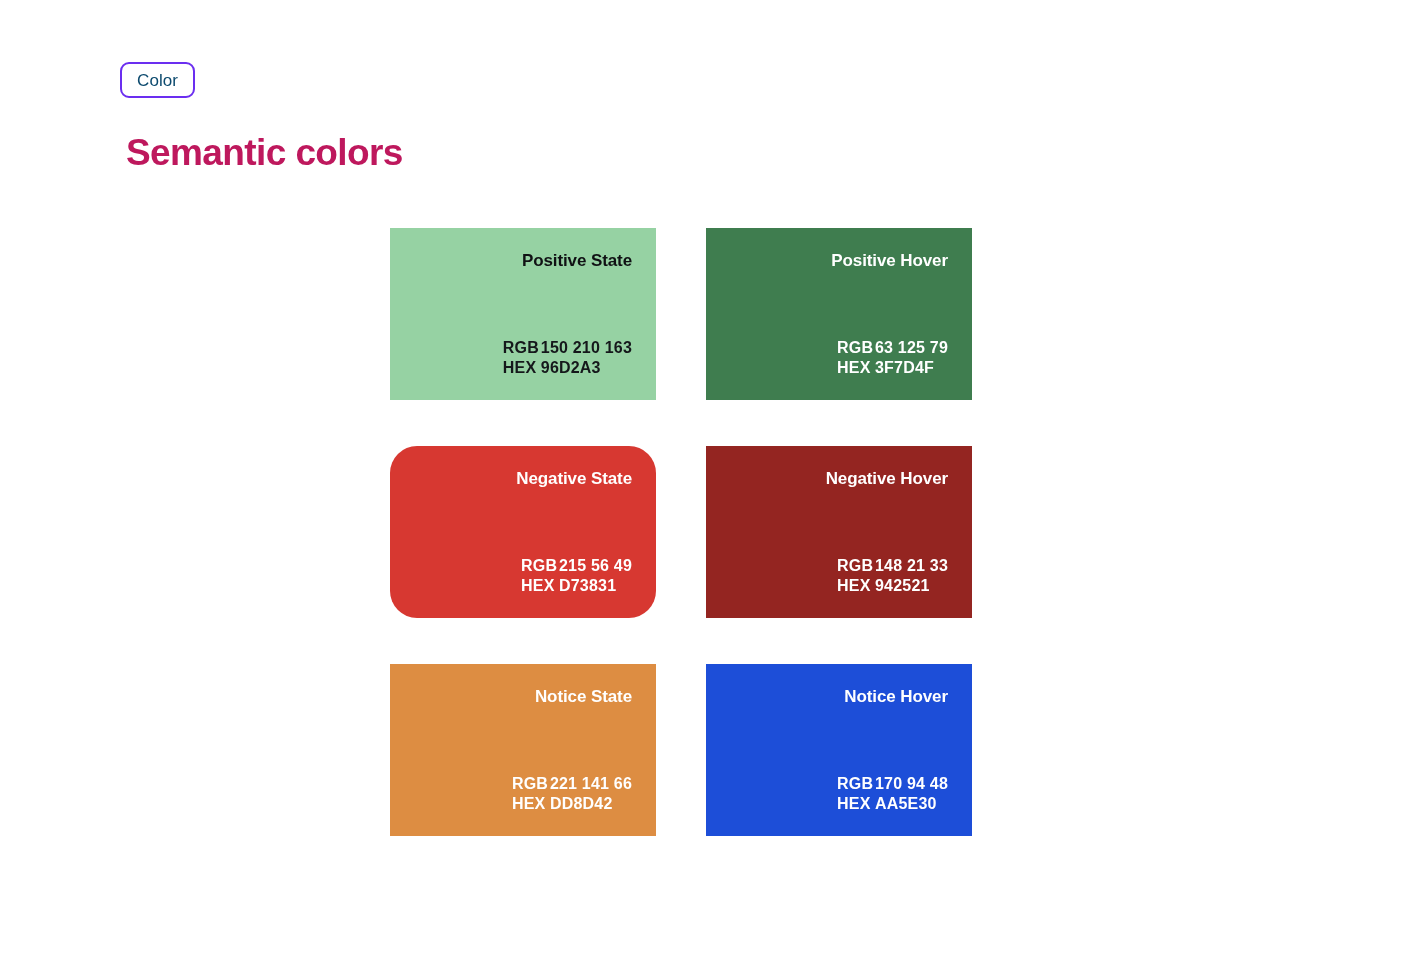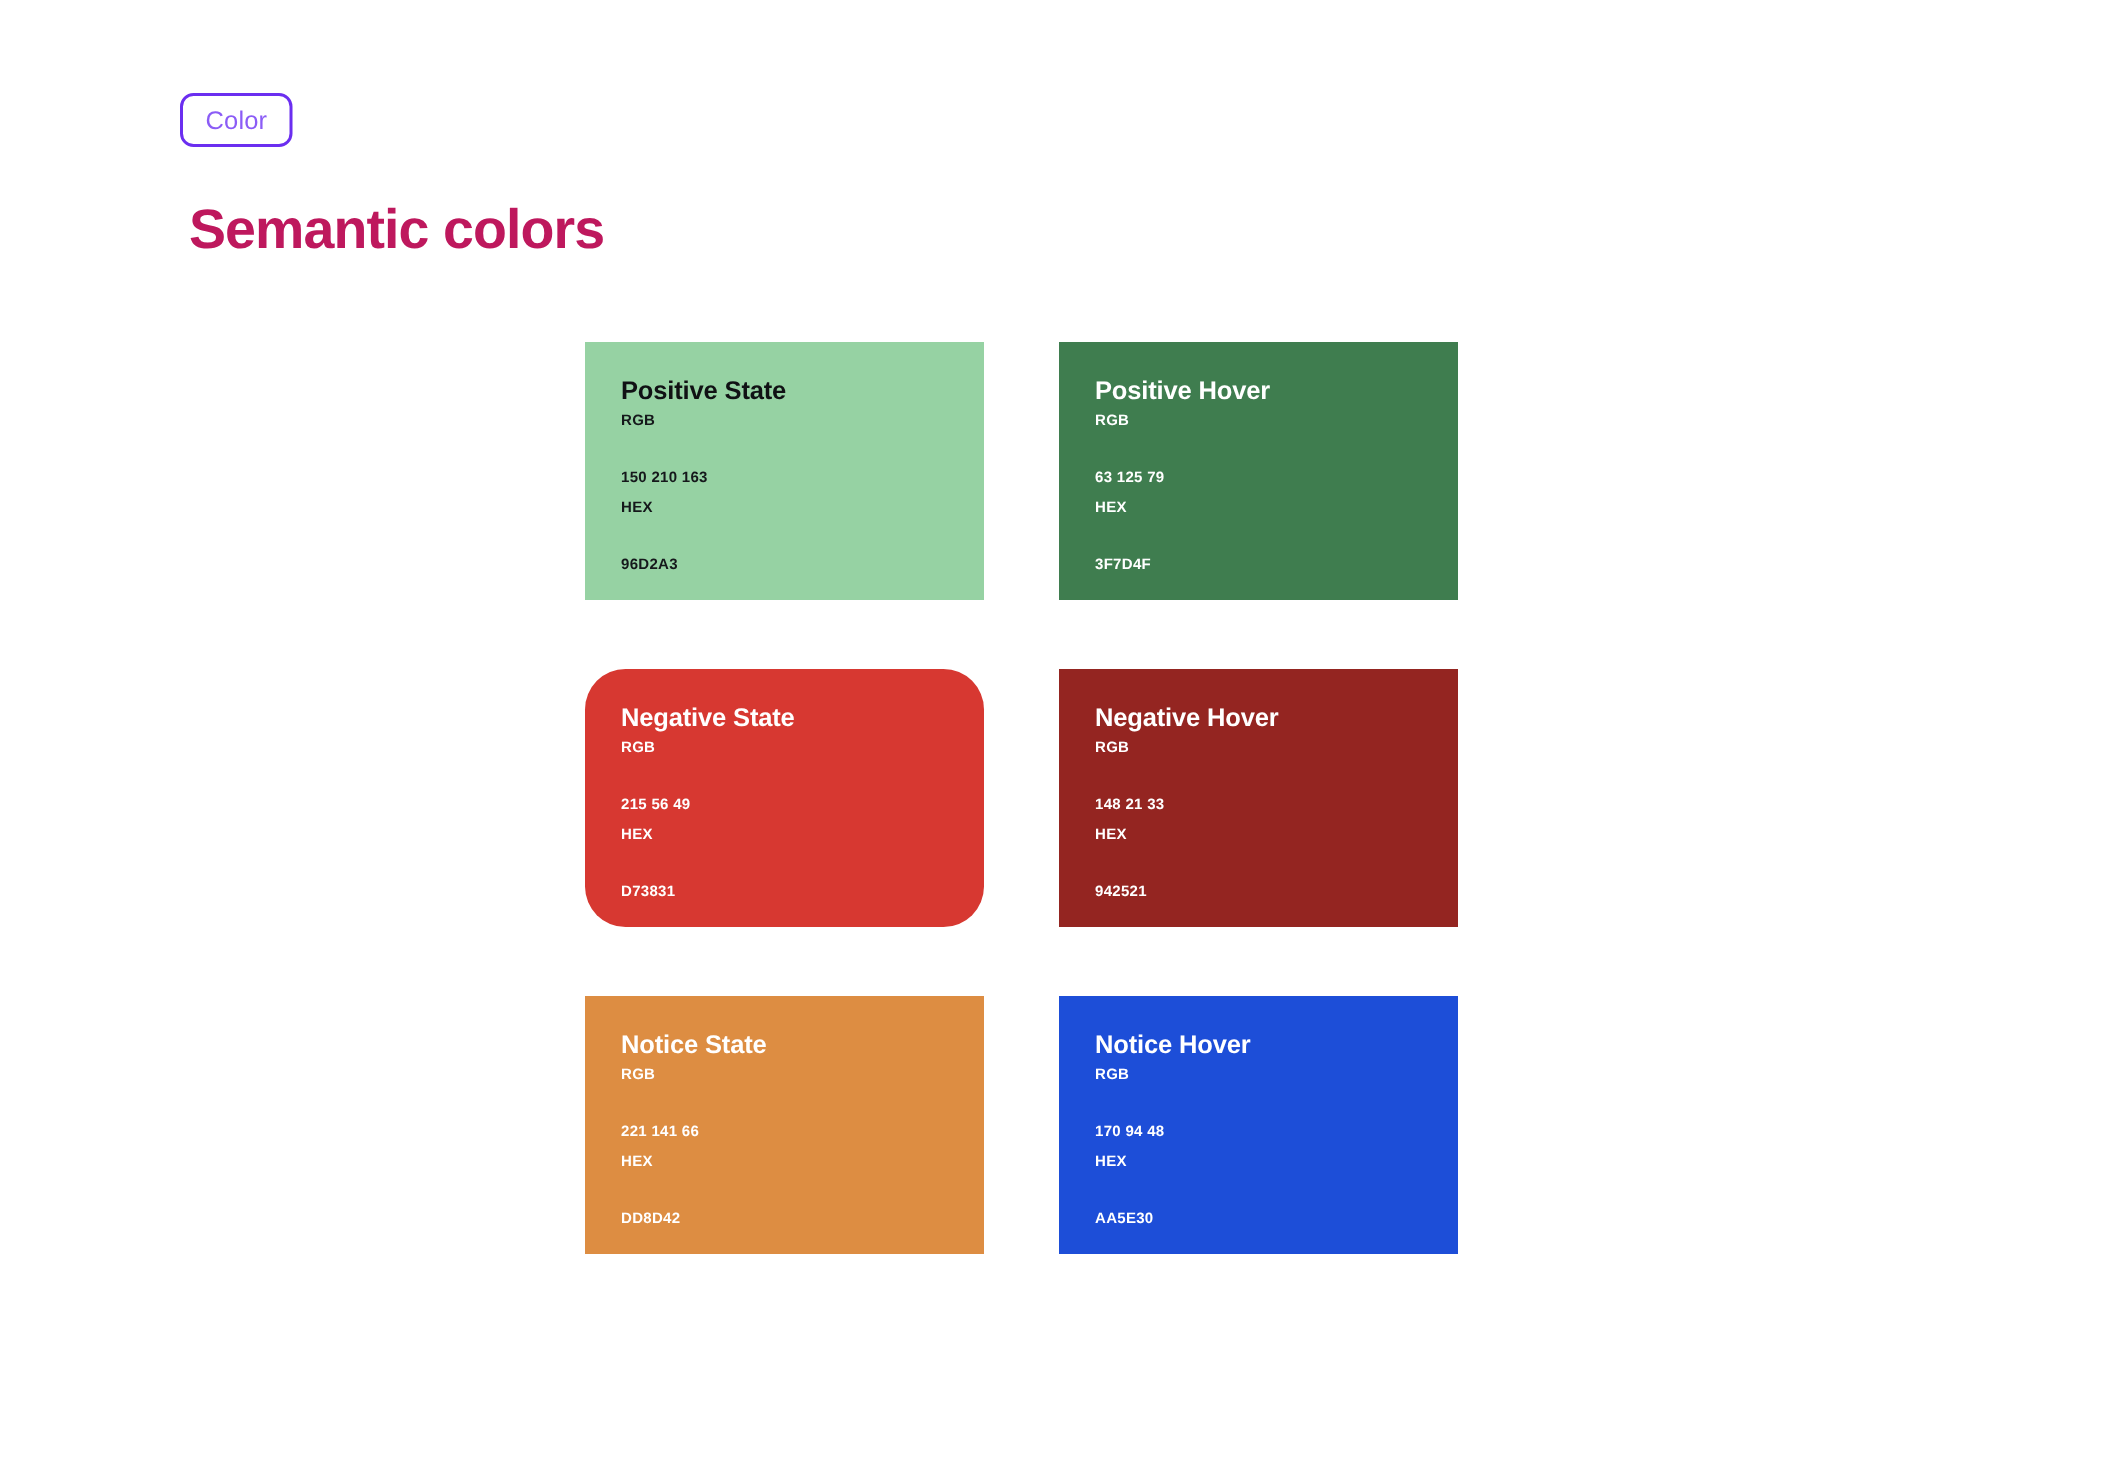--- a/index.html
+++ b/index.html
@@ -27,21 +27,21 @@
     left: 120px;
     top: 62px;
     display: inline-flex;
     align-items: center;
     justify-content: center;
     height: 36px;
     padding: 0 15px;
     border: 2px solid #6b2ef0;
     border-radius: 9px;
     box-sizing: border-box;
-    color: #8b5cf6;
+    color: #0c4a6e;
     font-size: 17px;
     font-weight: 400;
     line-height: 1;
     letter-spacing: 0.1px;
     background: #ffffff;
     cursor: pointer;
   }
 
   
   .page-title {
@@ -71,45 +71,45 @@
 
   .swatch {
     position: relative;
     box-sizing: border-box;
     height: 172px;
     padding: 22px 24px 22px 24px;
     display: flex;
     flex-direction: column;
     justify-content: space-between;
     cursor: pointer;
+    align-items: flex-end;
   }
 
   .swatch-name {
     font-size: 17px;
     font-weight: bold;
     line-height: 22px;
     letter-spacing: -0.1px;
     margin: 0;
   }
 
   .swatch-meta {
     display: flex;
     flex-direction: column;
     gap: 3px;
     padding-bottom: 2px;
   }
 
   .meta-row {
     display: flex;
     align-items: baseline;
-    font-size: 10px;
+    font-size: 16px;
     line-height: 17px;
     font-weight: bold;
     letter-spacing: 0.2px;
-    flex-direction: column;
   }
 
   .meta-label {
     width: 38px;
     flex: 0 0 38px;
   }
 
   .meta-value {
     white-space: nowrap;
   }

